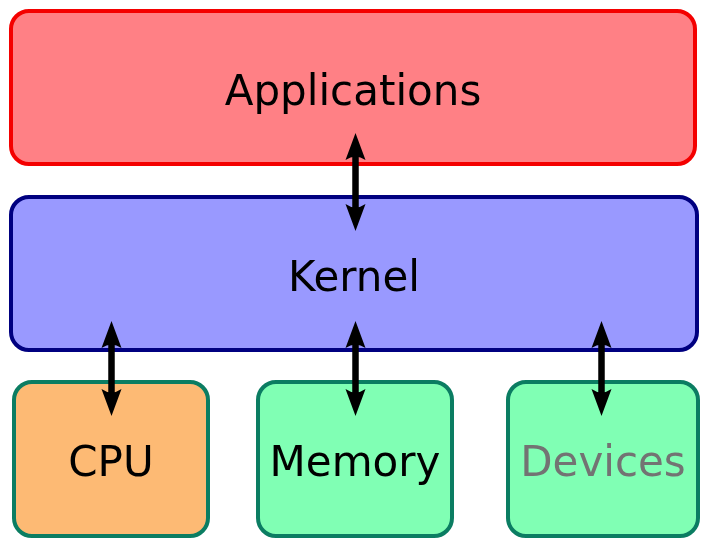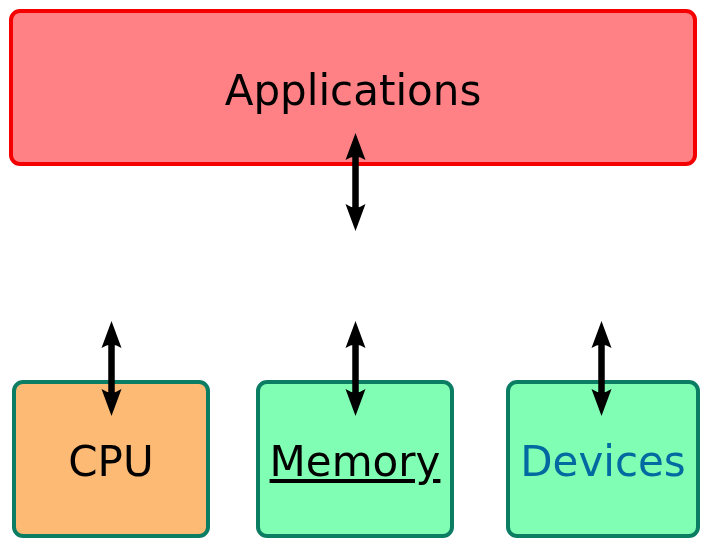--- a/index.html
+++ b/index.html
@@ -12,21 +12,21 @@
     position: relative;
     width: 711px;
     height: 547px;
     background: #ffffff;
     overflow: hidden;
   }
   .box {
     position: absolute;
     box-sizing: border-box;
     border: 4px solid #000;
-    border-radius: 11px;
+    border-radius: 20px;
     display: flex;
     align-items: center;
     justify-content: center;
     text-align: right;
   }
   .box .label {
     color: #000000;
     font-size: 42px;
     line-height: 1;
     white-space: nowrap;
@@ -47,31 +47,34 @@
 </style>
 </head>
 <body>
 
 <div class="canvas" style="background: rgb(255, 255, 255);">
 
   <div class="box box-applications" style="background: rgb(255, 128, 133); border-color: rgb(244, 0, 0);">
     <span class="label" style="color: rgb(0, 0, 0);">Applications</span>
   </div>
 
+  <div class="box box-kernel" style="background: rgb(153, 153, 255); border-color: rgb(0, 0, 128);">
+    <span class="label" style="color: rgb(0, 0, 0);">Kernel</span>
+  </div>
 
   <div class="box box-cpu" style="background: #fdba74; border-color: rgb(11, 125, 98);">
     <span class="label" style="color: rgb(0, 0, 0);">CPU</span>
   </div>
 
   <div class="box box-memory" style="background: rgb(128, 255, 180); border-color: rgb(11, 125, 98);">
-    <span class="label" style="color: rgb(0, 0, 0); text-decoration: underline;">Memory</span>
+    <span class="label" style="color: rgb(0, 0, 0);">Memory</span>
   </div>
 
   <div class="box box-devices" style="background: rgb(128, 255, 180); border-color: rgb(11, 125, 98);">
-    <span class="label" style="color: #0369a1;">Devices</span>
+    <span class="label" style="color: #737373;">Devices</span>
   </div>
 
   <svg class="arrows" viewBox="0 0 711 547" xmlns="http://www.w3.org/2000/svg">
 
     <g class="arrow-group">
       <line x1="355.5" y1="152" x2="355.5" y2="212" stroke-width="6.5" stroke="#000000"></line>
       <path d="M 355.5,133 L 345.5,160 Q 355.5,153 365.5,160 Z" fill="#000000"></path>
       <path d="M 355.5,231 L 345.5,204 Q 355.5,211 365.5,204 Z" fill="#000000"></path>
     </g>
 

